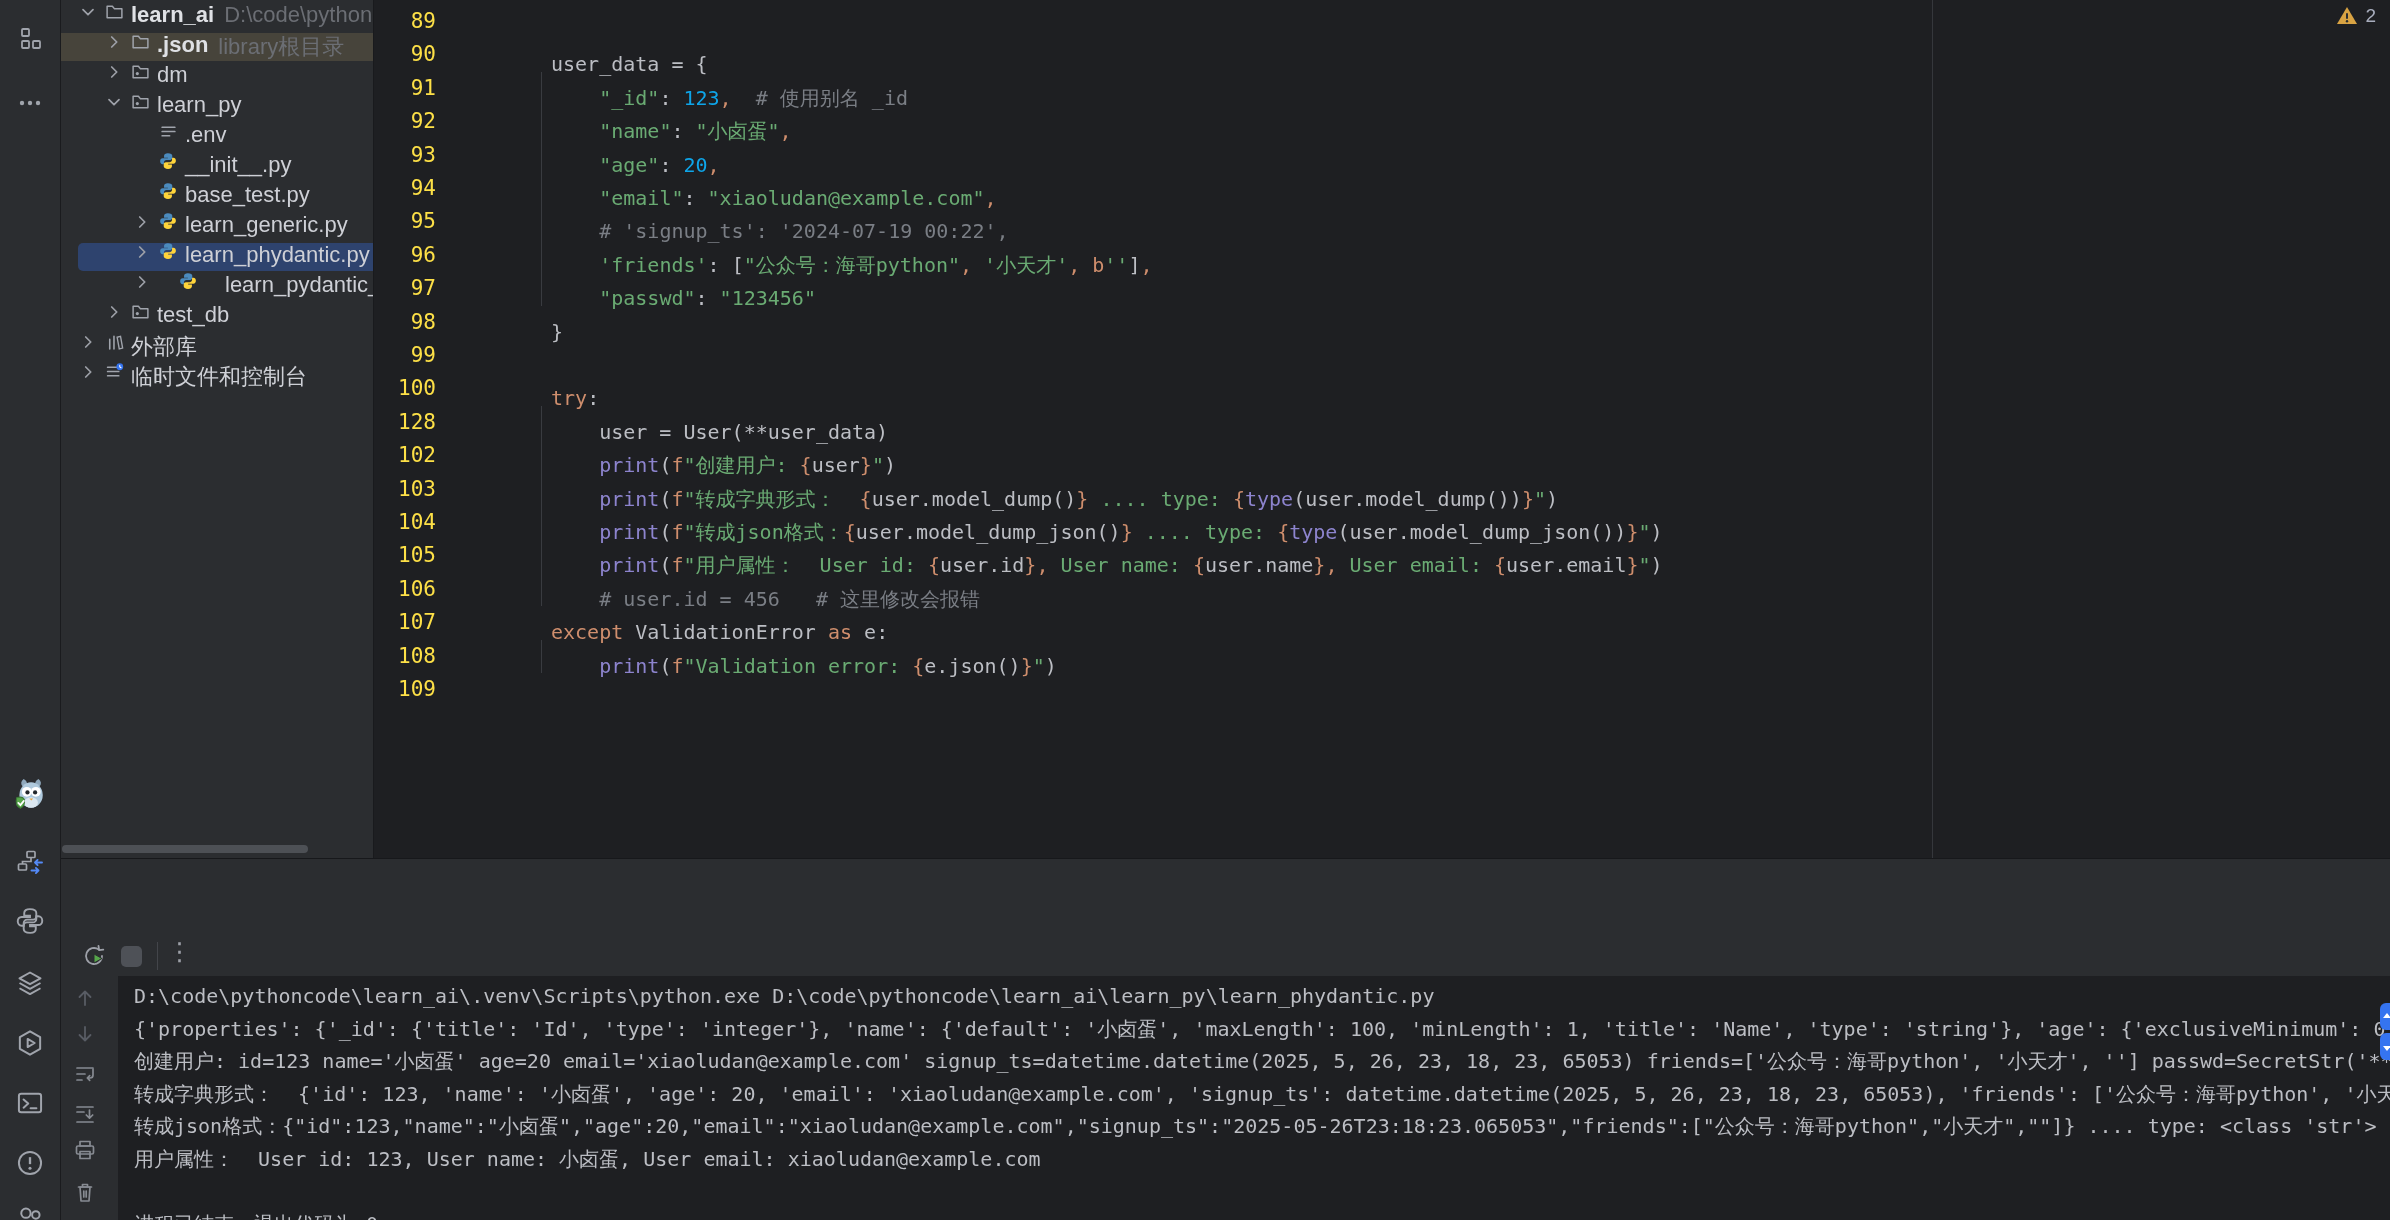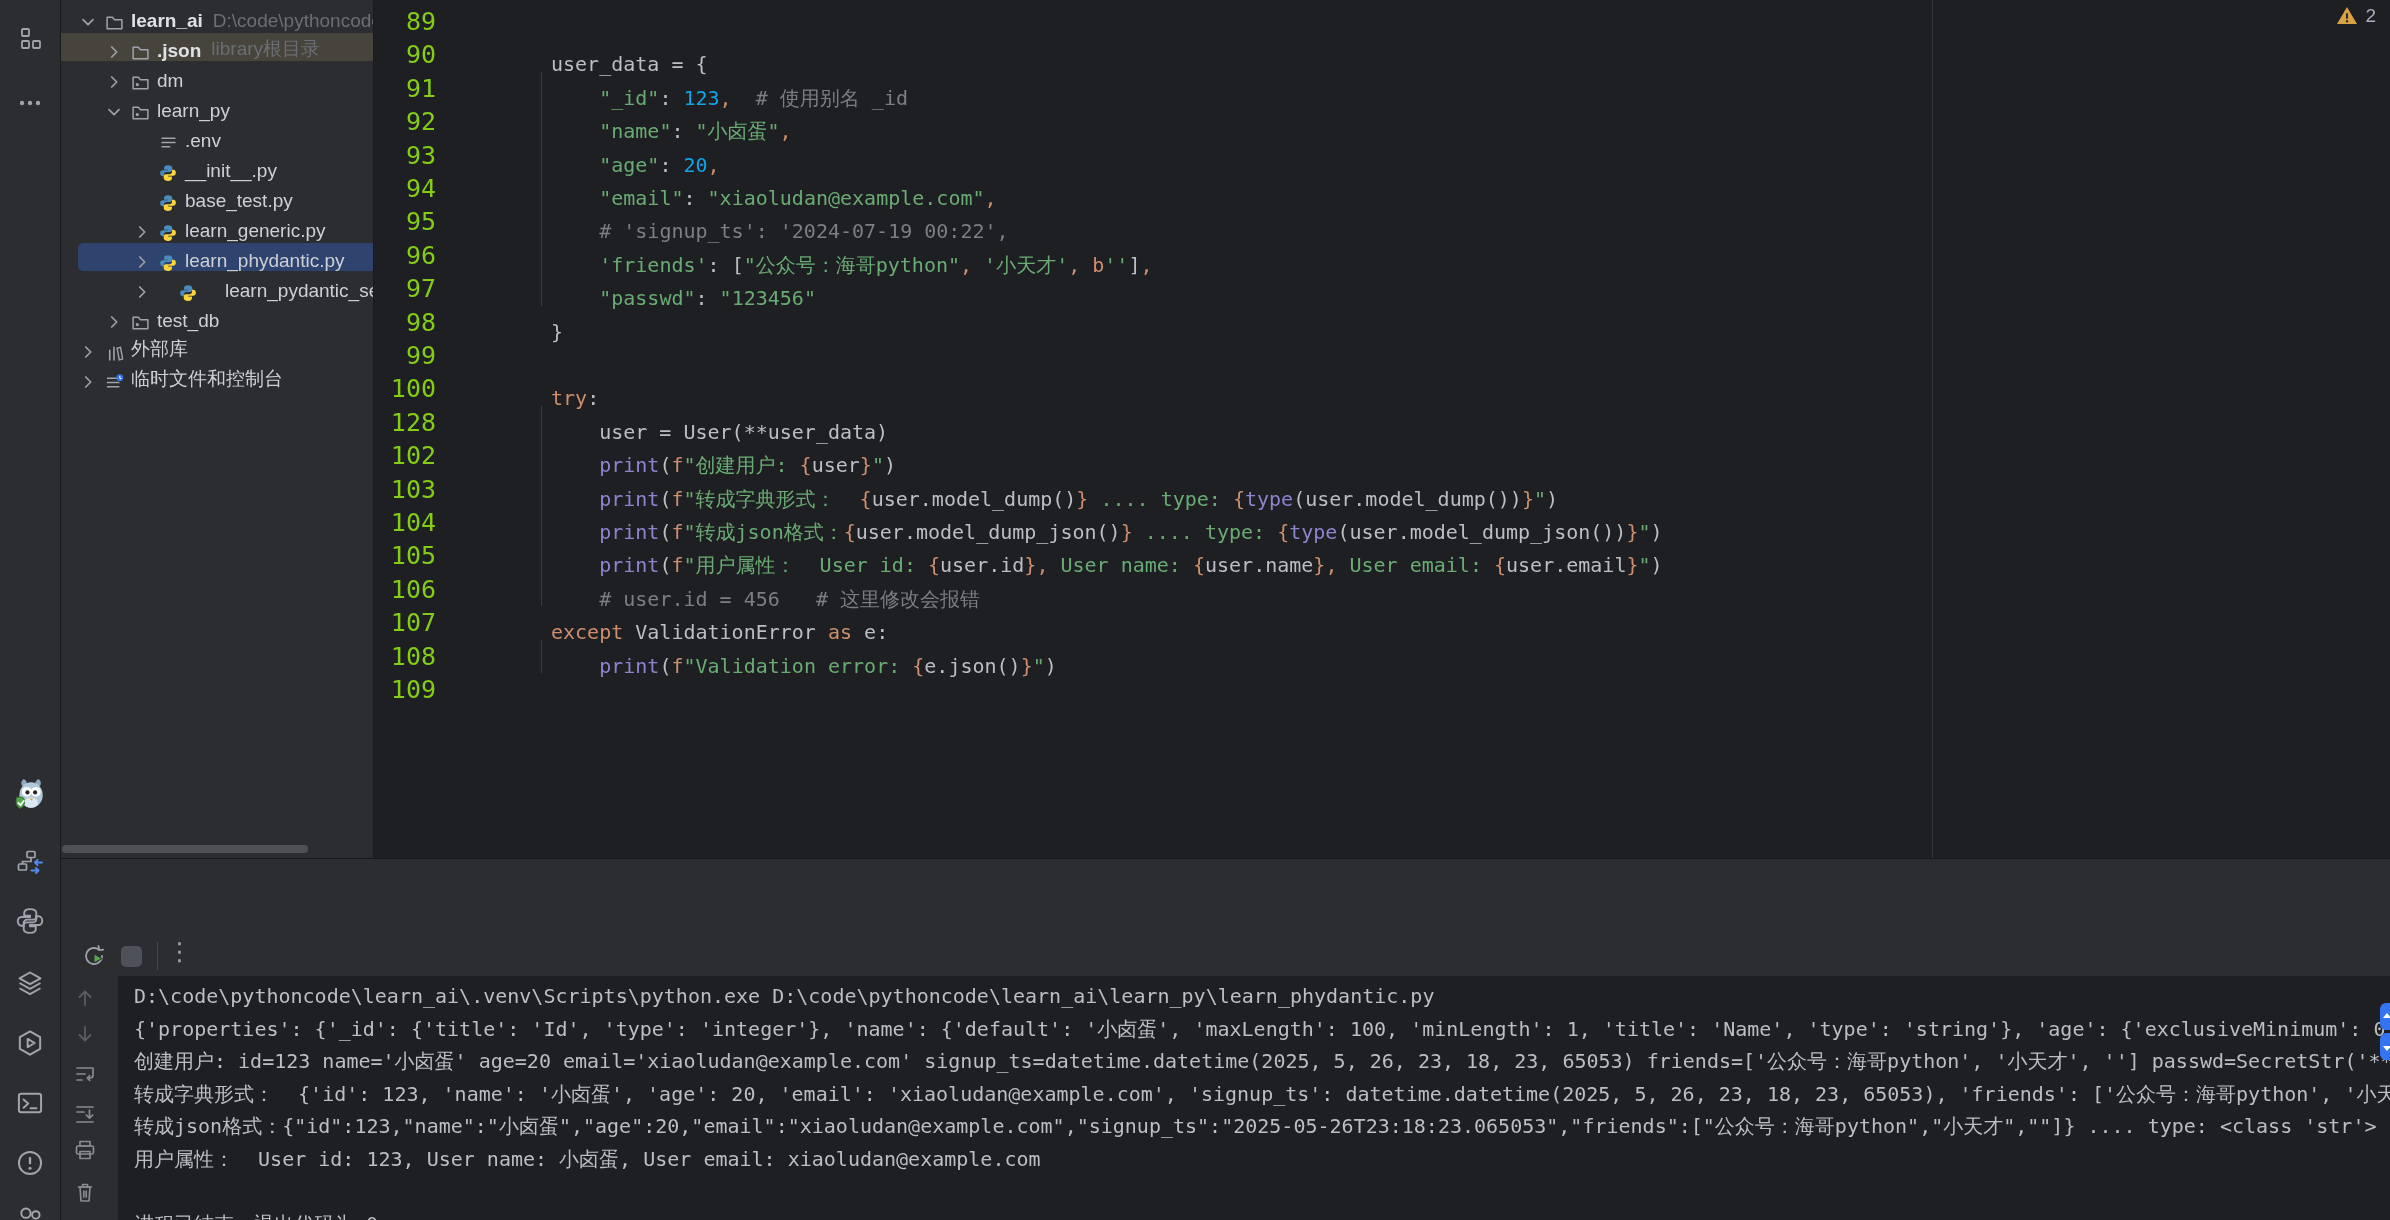--- a/index.html
+++ b/index.html
@@ -3,40 +3,40 @@
 <meta charset="utf-8">
 <style>
   html,body{margin:0;padding:0;background:#1E1F22}
   .app{position:relative;width:2390px;height:1220px;background:#1E1F22;overflow:hidden;
        font-family:"Liberation Sans",sans-serif;-webkit-font-smoothing:antialiased}
   
   .rail{position:absolute;left:0;top:0;width:60px;height:1220px;background:#2B2D30;border-right:1px solid #1A1B1E}
   .ric{position:absolute;left:13px;width:34px;height:34px;display:flex;align-items:center;justify-content:center}
   
   .project{position:absolute;left:61px;top:0;width:312px;height:858px;background:#2B2D30;overflow:hidden;border-right:1px solid #191A1D}
-  .tree-row{position:absolute;left:0;width:312px;height:30px;display:flex;align-items:flex-end;
-            color:#CED0D6;font-size:19px;white-space:nowrap;cursor:pointer}
+  .tree-row{position:absolute;left:0;width:312px;height:30px;display:flex;align-items:flex-start;
+            color:#CED0D6;font-size:22px;white-space:nowrap;cursor:pointer}
   .tree-row .chev{width:26px;flex:0 0 26px;display:flex;align-items:center;justify-content:center}
   .tree-row .chev svg{transition:none}
   .tree-row .chev.down svg{transform:rotate(90deg)}
   .tree-row .ticon{width:26px;flex:0 0 26px;display:flex;align-items:center;justify-content:center}
   .tree-row .lbl{margin-left:4px}
   .tree-row .lbl.b{font-weight:bold;color:#DFE1E5}
   .tree-row .sub{margin-left:10px;color:#6B6E74}
   .tree-row.sel::before{content:"";position:absolute;left:17px;right:15px;top:1px;bottom:1px;background:#2E436E;border-radius:5px;z-index:0}
   .tree-row.hov::before{content:"";position:absolute;left:0;right:0;top:1px;bottom:1px;background:#47443B;z-index:0}
   .tree-row>*{position:relative;z-index:1}
   .hscroll{position:absolute;left:1px;top:845px;width:246px;height:8px;border-radius:4px;background:#4D5055}
   
   .editor{position:absolute;left:374px;top:0;width:2016px;height:858px;background:#1E1F22;overflow:hidden}
   .wrapguide{position:absolute;left:1558px;top:0;width:1px;height:858px;background:#35373C}
   .iguide{position:absolute;width:1px;background:#393B40}
   .cl{position:absolute;height:34px;white-space:nowrap}
-  .cl .ln{position:absolute;left:2px;width:60px;text-align:right;color:#84cc16;
-          font-family:"DejaVu Sans Mono",monospace;font-size:25px;line-height:33px}
+  .cl .ln{position:absolute;left:2px;width:60px;text-align:right;color:#fde047;
+          font-family:"DejaVu Sans Mono",monospace;font-size:21px;line-height:33px}
   .cl pre{position:absolute;left:167px;top:0;margin:10px;font-family:"DejaVu Sans Mono",monospace;
           font-size:20px;line-height:33px;color:#BCBEC4}
   .tk-d{color:#BCBEC4}.tk-s{color:#6AAB73}.tk-n{color:#0ea5e9}.tk-k{color:#CF8E6D}
   .tk-b{color:#8D84CE}.tk-c{color:#7A7E85}
   .warnwidget{position:absolute;right:14px;top:5px;display:flex;align-items:center;gap:7px;cursor:pointer}
   .warnwidget .cnt{color:#A8ADBD;font-size:19px}
   
   .bottom{position:absolute;left:61px;top:858px;width:2329px;height:362px;background:#2B2D30;border-top:1px solid #17181B}
   .runhead{position:absolute;left:0;top:0;width:100%;height:60px}
   .runtitle{position:absolute;left:19px;top:16px;font-size:19px;font-weight:bold;color:#DFE1E5}

